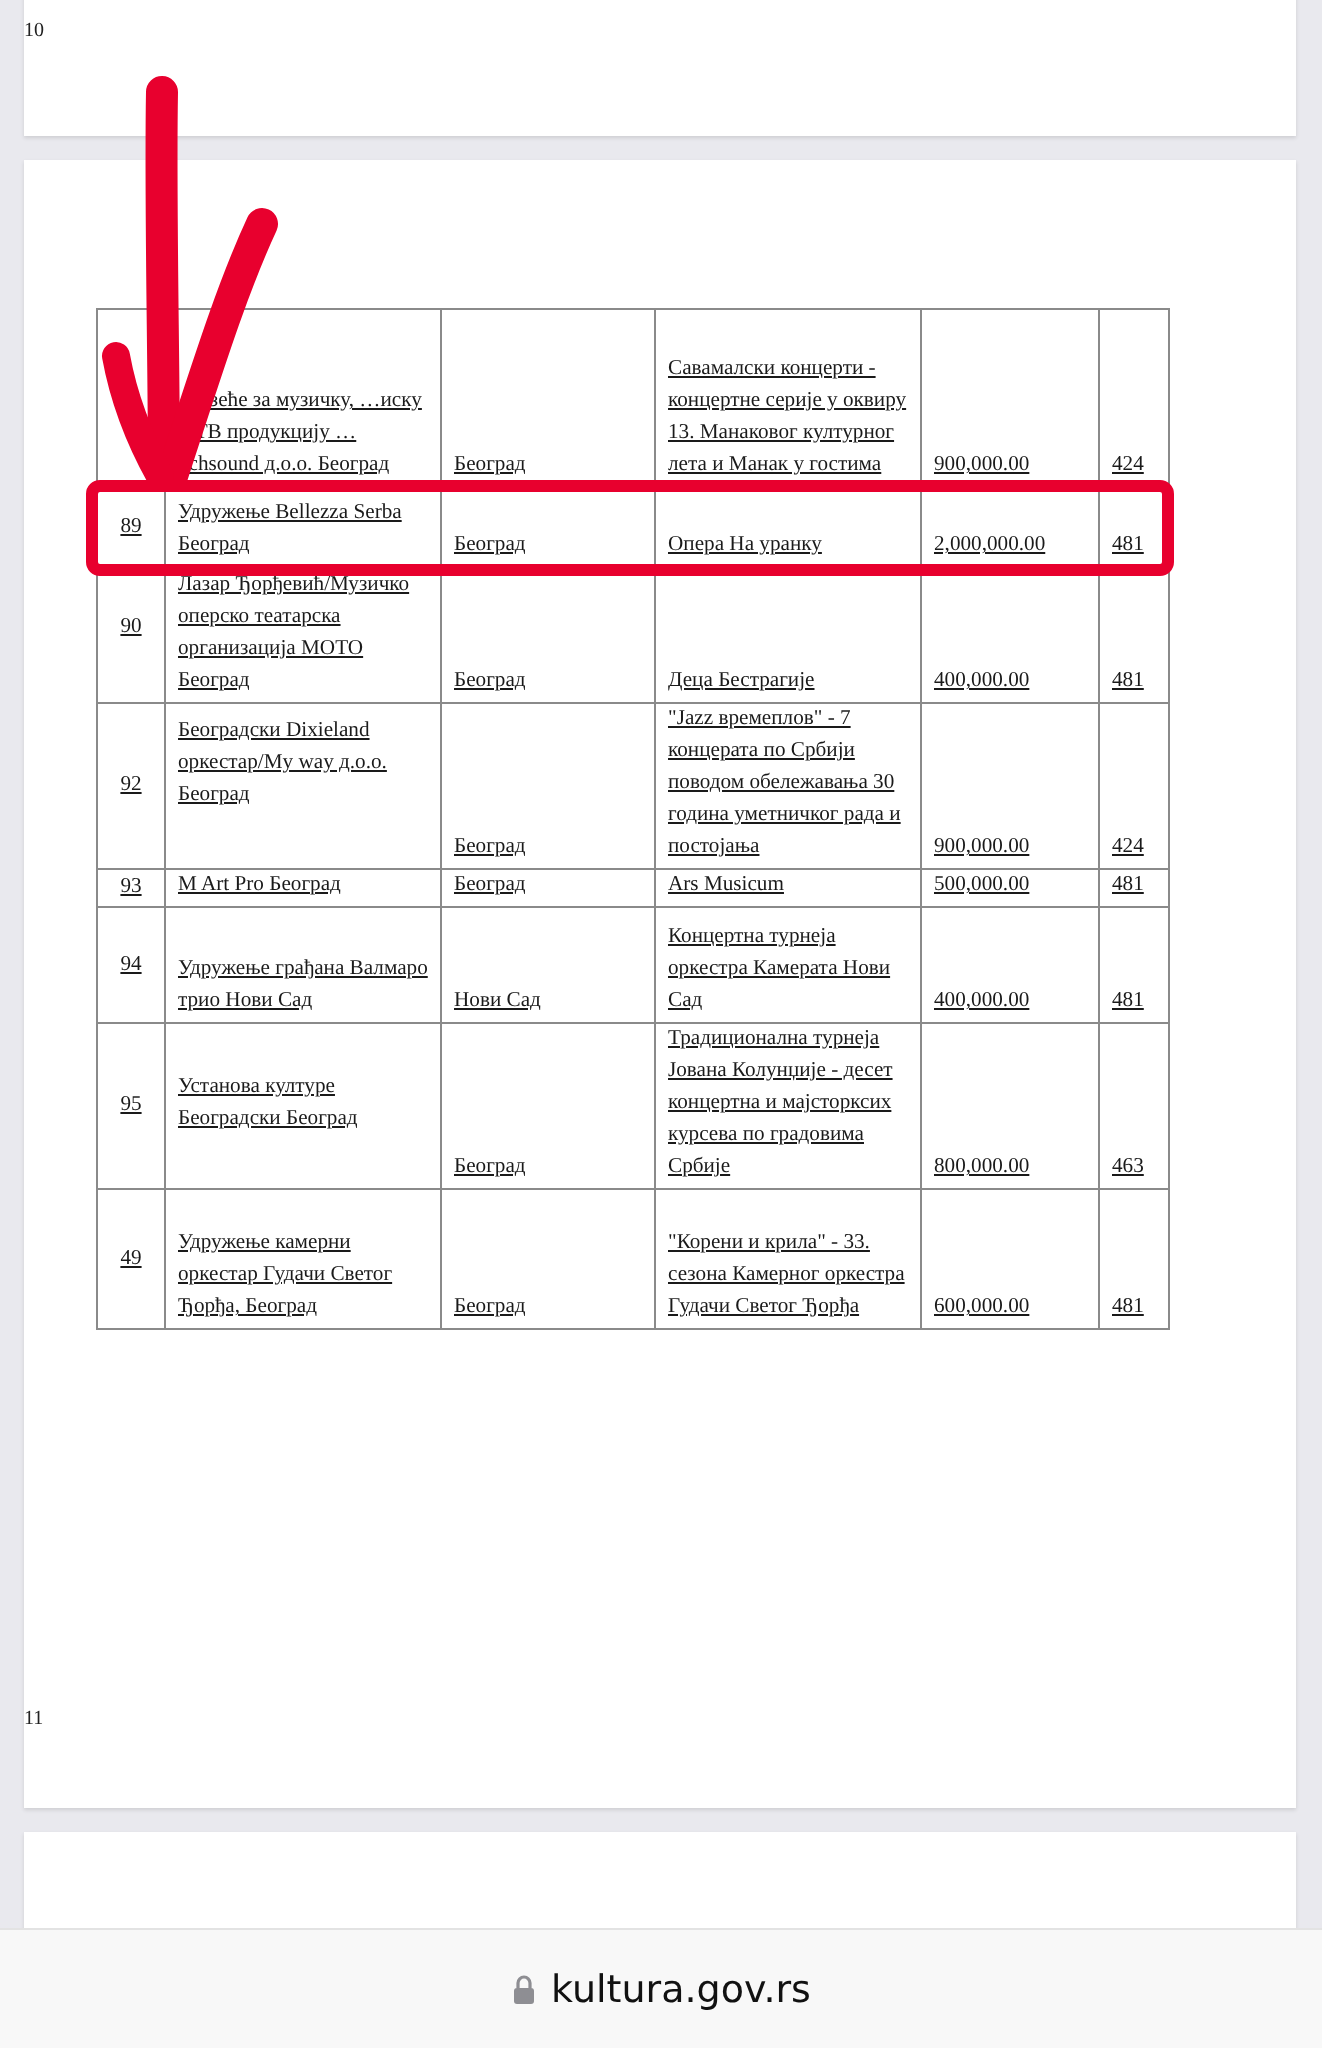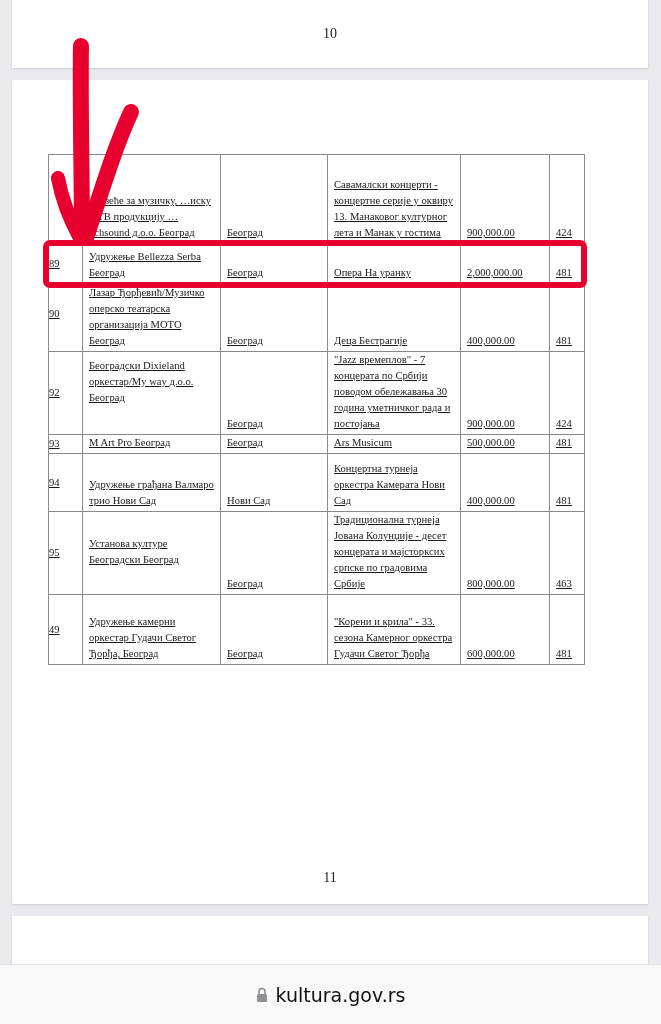--- a/index.html
+++ b/index.html
@@ -6,33 +6,33 @@
   body {
     width: 661px; height: 1024px; overflow: hidden; position: relative;
     background: #e9e9ee;
     font-family: "Liberation Serif", serif;
   }
   .page {
     position: absolute; left: 12px; width: 636px; background: #ffffff;
     box-shadow: 0 1px 2px rgba(0,0,0,0.12);
   }
   .page-num {
-    position: absolute; left: 0; width: 100%; text-align: center;
-    font-size: 14px; color: #222; margin-top: 16px;
+    position: absolute; left: 0; width: 100%; text-align: left;
+    font-size: 10px; color: #222;
   }
   table.grants {
     position: absolute; left: 36px; top: 74px;
     border-collapse: collapse; table-layout: fixed;
     font-size: 10.6px; color: #1a1a1a; line-height: 16px;
   }
   table.grants td {
     border: 1px solid #8a8a8a; padding: 0 6px 2px 6px;
     vertical-align: bottom; word-wrap: break-word; text-decoration: underline;
   }
-  table.grants td.num { vertical-align: middle; padding: 0; }
+  table.grants td.num { text-align: center; vertical-align: middle; padding: 0; }
   .annot { position: absolute; left: 0; top: 0; pointer-events: none; }
   .urlbar {
     position: absolute; left: 0; top: 964px; width: 661px; height: 60px;
     background: #f8f8f8; border-top: 1px solid #e3e3e3;
     display: flex; align-items: center; justify-content: center;
     font-family: "DejaVu Sans", sans-serif; font-size: 19px; color: #111;
   }
   .urlbar .lock { margin-right: 8px; display: inline-flex; }
 </style>
 </head>
@@ -98,21 +98,21 @@
         <td>Удружење грађана Валмаро трио Нови Сад</td>
         <td>Нови Сад</td>
         <td>Концертна турнеја оркестра Камерата Нови Сад</td>
         <td>400,000.00</td>
         <td>481</td>
       </tr>
       <tr style="height:79px;">
         <td class="num">95</td>
         <td style="vertical-align:middle;"><span>Установа културе Београдски Београд</span></td>
         <td>Београд</td>
-        <td>Традиционална турнеја Јована Колунџије - десет концерата и мајсторксих српске по градовима Србије</td>
+        <td>Традиционална турнеја Јована Колунџије - десет концертна и мајсторксих курсева по градовима Србије</td>
         <td>800,000.00</td>
         <td>463</td>
       </tr>
       <tr style="height:70px;">
         <td class="num">49</td>
         <td>Удружење камерни оркестар Гудачи Светог Ђорђа, Београд</td>
         <td>Београд</td>
         <td>"Корени и крила" - 33. сезона Камерног оркестра Гудачи Светог Ђорђа</td>
         <td>600,000.00</td>
         <td>481</td>

